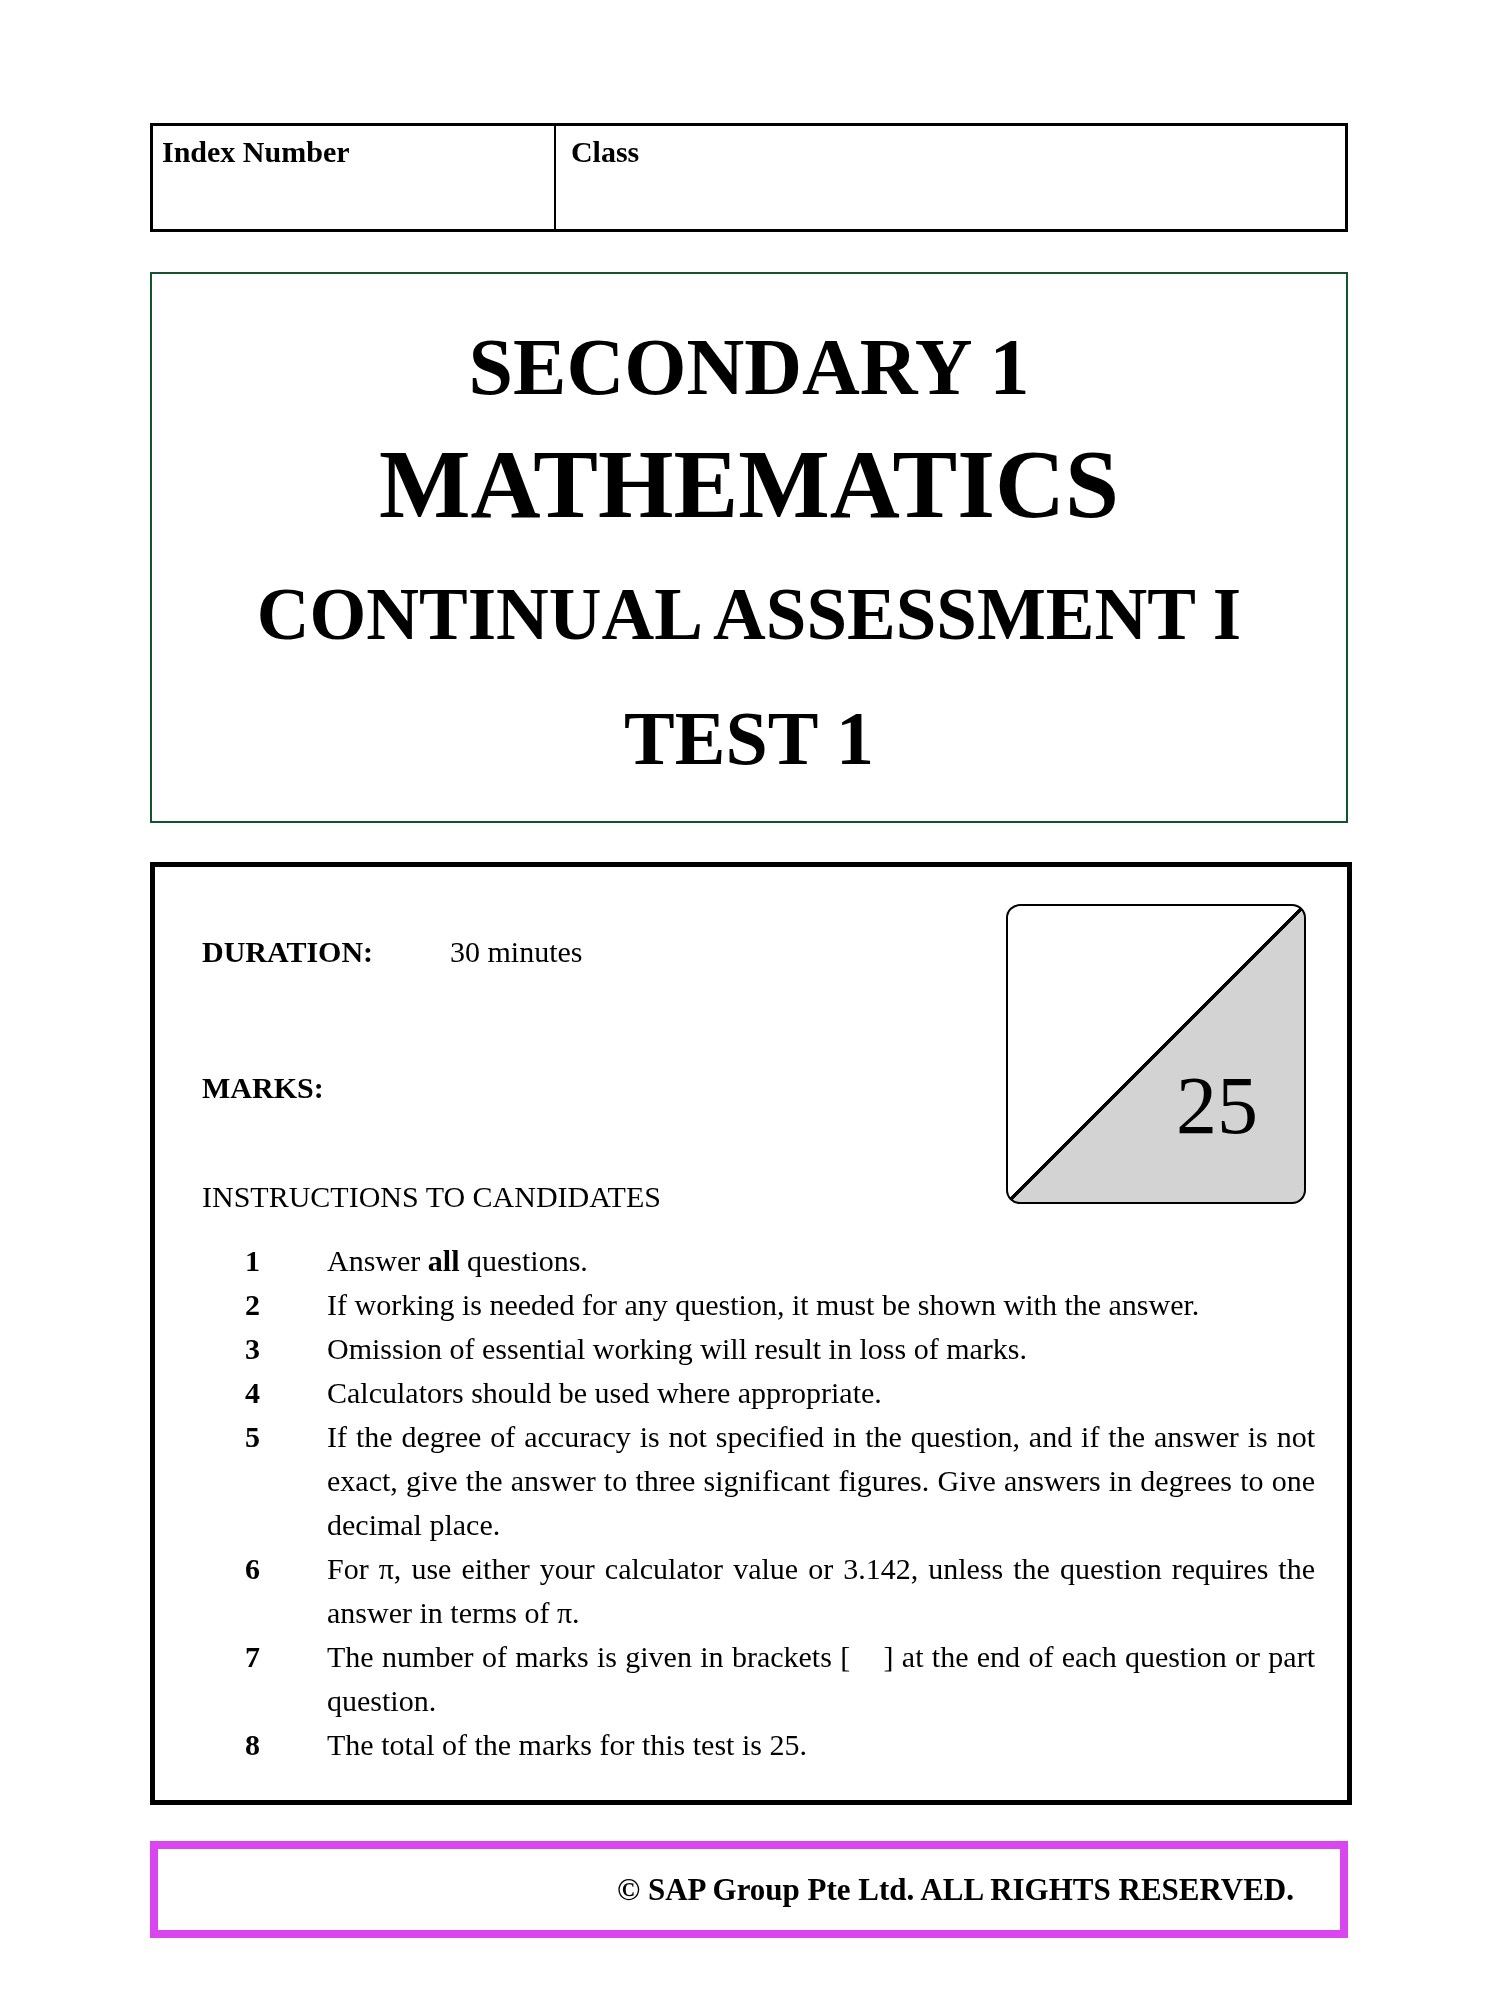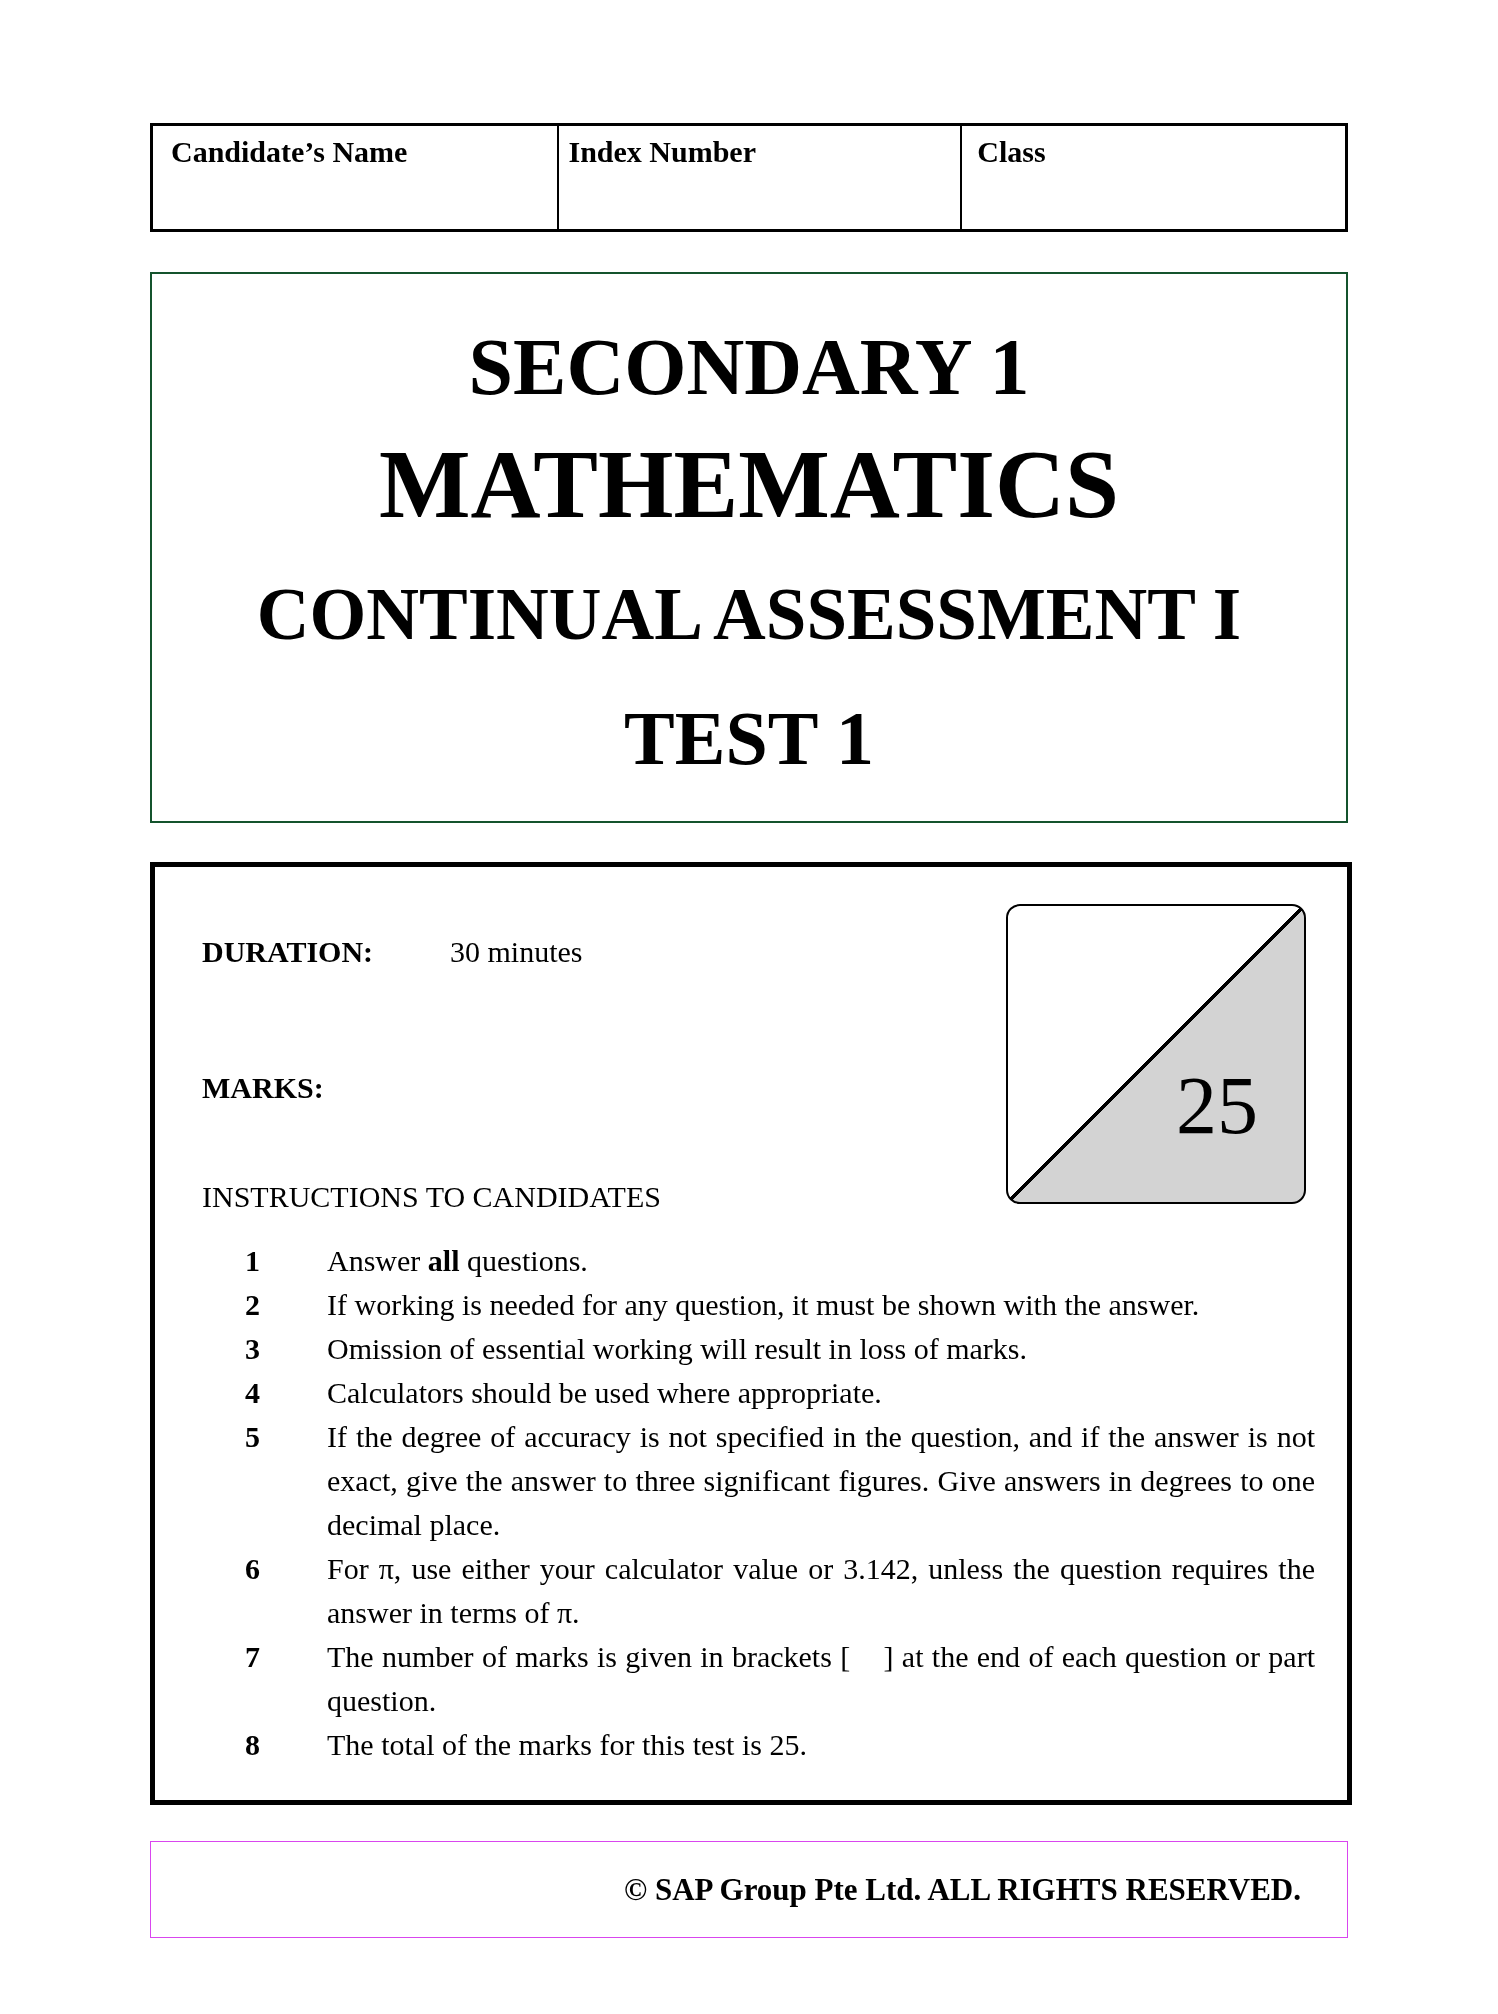--- a/index.html
+++ b/index.html
@@ -64,34 +64,31 @@
     position:absolute; left:90px; top:372px; width:1070px;
   }
   .instr-row  { display:flex; font-size:30px; line-height:44px; }
   .instr-num  { flex:0 0 82px; font-weight:bold; }
   .instr-text { flex:1; text-align:justify; }
   .instr-text b { font-weight:bold; }
 
   
   .footer-box {
     position:absolute; left:150px; top:1841px; width:1198px; height:97px;
-    border:1px solid #d946ef; box-sizing:border-box;
+    border:8px solid #d946ef; box-sizing:border-box;
     display:flex; align-items:center; justify-content:flex-end;
     padding-right:46px; font-weight:bold; font-size:31px;
   }
 </style>
 </head>
 <body>
 
 <div class="page">
 
   <div class="candidate-table">
-    <div class="candidate-cell c0">
-      <span>Candidate’s Name</span>
-    </div>
     <div class="candidate-cell c1">
       <span>Index Number</span>
     </div>
     <div class="candidate-cell c2">
       <span>Class</span>
     </div>
   </div>
 
   <div class="title-box">
     <div class="title-line tl0">SECONDARY 1</div>

